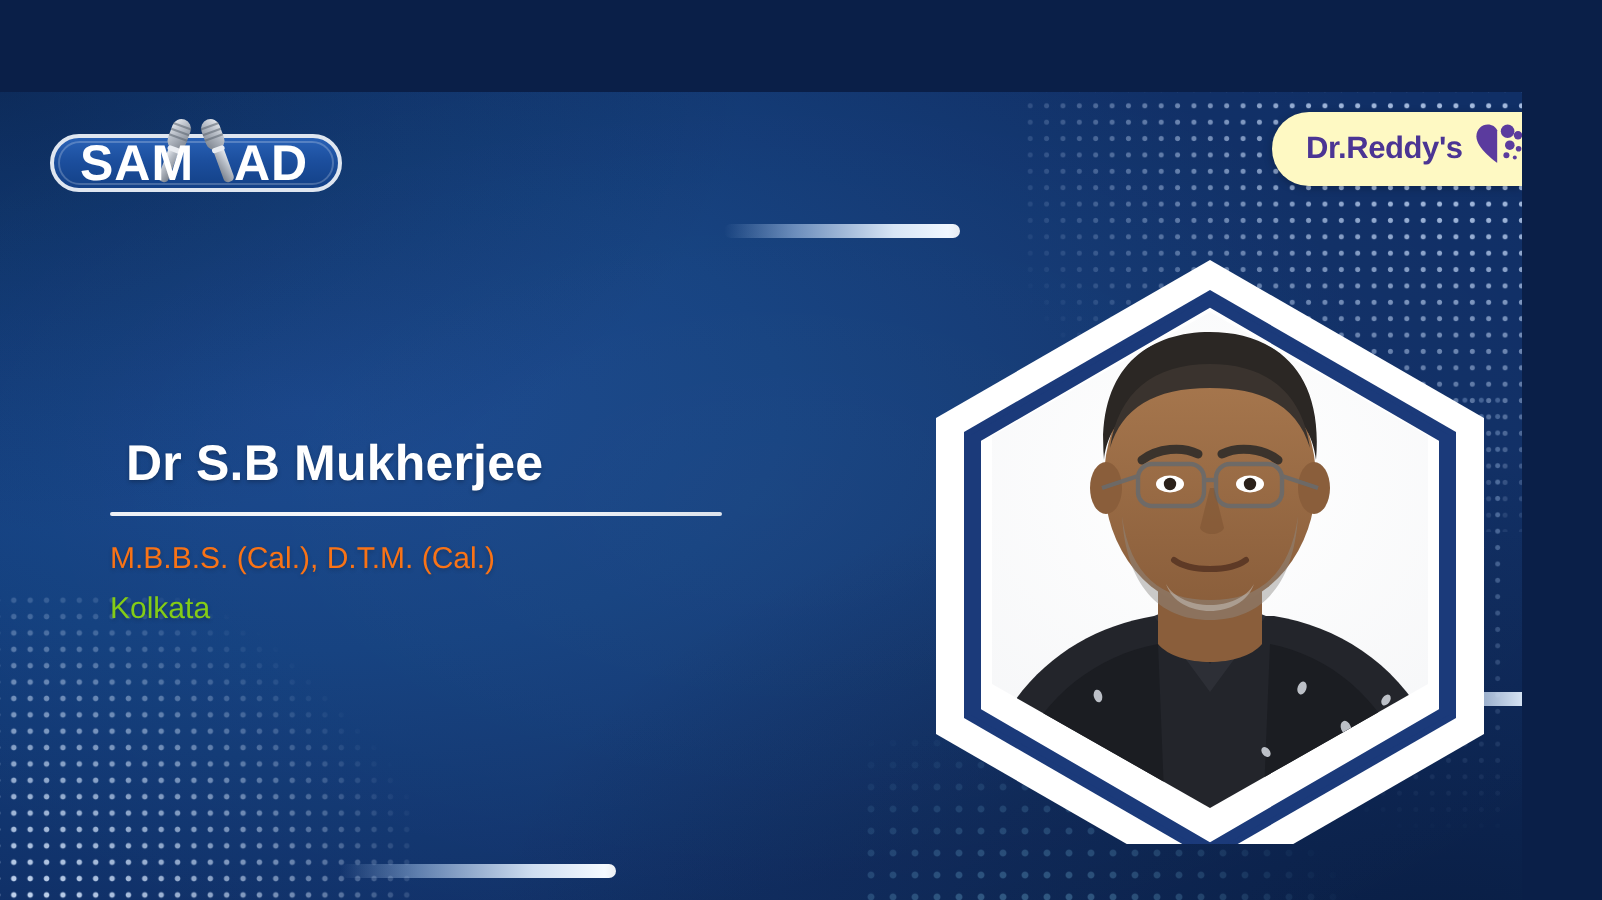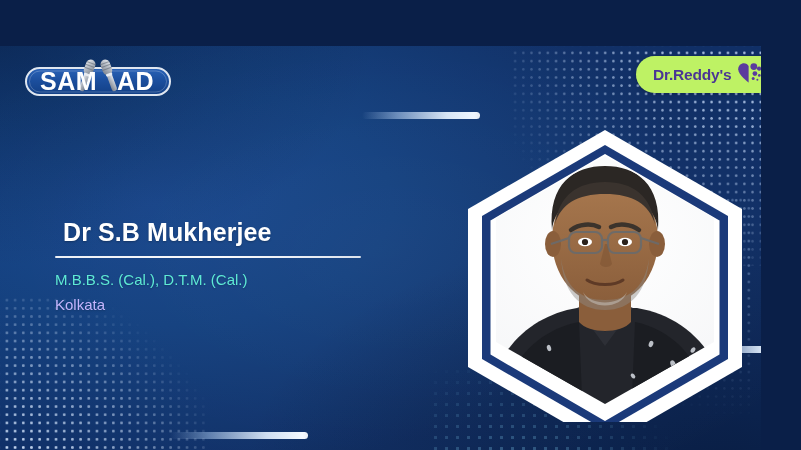--- a/index.html
+++ b/index.html
@@ -111,21 +111,21 @@
   }
   .samvad-logo svg { display: block; }
 
   
   .reddys-logo {
     position: absolute;
     right: 0px;
     top: 10px;
     width: 125px;
     height: 37px;
-    background: #bef264;
+    background: #fef9c3;
     border-radius: 19px 0 0 19px;
     display: flex;
     align-items: center;
     padding-left: 17px;
     box-sizing: border-box;
     box-shadow: 0 1px 4px rgba(0,0,0,0.25);
   }
   .reddys-text {
     color: #4b3594;
     font-size: 15.5px;
@@ -155,28 +155,28 @@
     text-shadow: 0 1px 2px rgba(0,0,0,0.25);
   }
   .name-rule {
     margin-top: 9px;
     width: 306px;
     height: 2px;
     background: linear-gradient(90deg, rgba(255,255,255,0.92) 0%, rgba(255,255,255,0.98) 55%, rgba(255,255,255,0.85) 100%);
     border-radius: 1px;
   }
   .doc-qual {
-    color: #5eead4;
+    color: #f97316;
     font-size: 15px;
     margin-top: 13px;
     white-space: nowrap;
     text-shadow: 0 1px 2px rgba(0,0,0,0.2);
   }
   .doc-city {
-    color: #c4b5fd;
+    color: #84cc16;
     font-size: 15px;
     margin-top: 8px;
     white-space: nowrap;
     text-shadow: 0 1px 2px rgba(0,0,0,0.2);
   }
 
   
   .hex-wrap {
     position: absolute;
     left: 437px;

